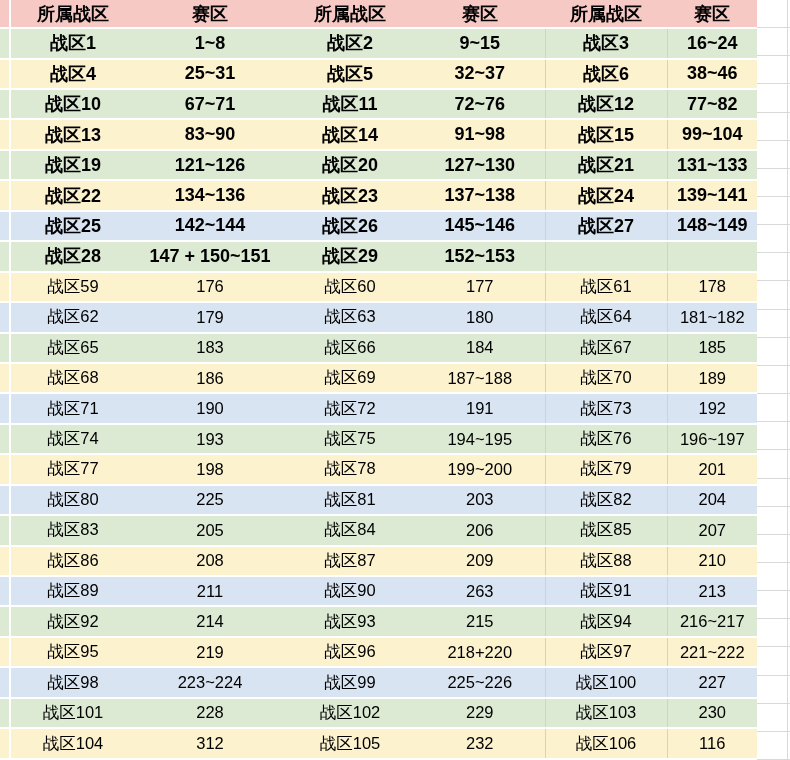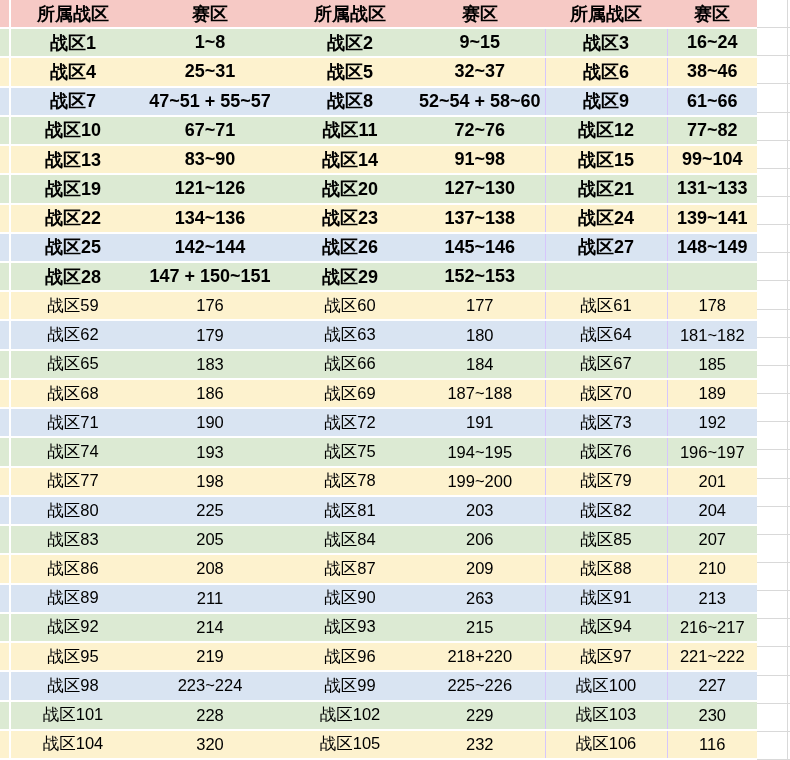--- a/index.html
+++ b/index.html
@@ -122,29 +122,20 @@
         </tr>
         <tr class="c-yellow bold">
           <td class="sliver"></td>
           <td>战区4</td>
           <td>25~31</td>
           <td>战区5</td>
           <td>32~37</td>
           <td>战区6</td>
           <td>38~46</td>
         </tr>
-        <tr class="c-blue bold">
-          <td class="sliver"></td>
-          <td>战区7</td>
-          <td>47~51 + 55~57</td>
-          <td>战区8</td>
-          <td>52~54 + 58~60</td>
-          <td>战区9</td>
-          <td>61~66</td>
-        </tr>
         <tr class="c-green bold">
           <td class="sliver"></td>
           <td>战区10</td>
           <td>67~71</td>
           <td>战区11</td>
           <td>72~76</td>
           <td>战区12</td>
           <td>77~82</td>
         </tr>
         <tr class="c-yellow bold">
@@ -323,21 +314,21 @@
           <td>战区101</td>
           <td>228</td>
           <td>战区102</td>
           <td>229</td>
           <td>战区103</td>
           <td>230</td>
         </tr>
         <tr class="c-yellow">
           <td class="sliver"></td>
           <td>战区104</td>
-          <td>320</td>
+          <td>312</td>
           <td>战区105</td>
           <td>232</td>
           <td>战区106</td>
           <td>116</td>
         </tr>
       </tbody>
   </table>
   <div class="gutter"></div>
   <div class="gutter-vline"></div>
 </div>

